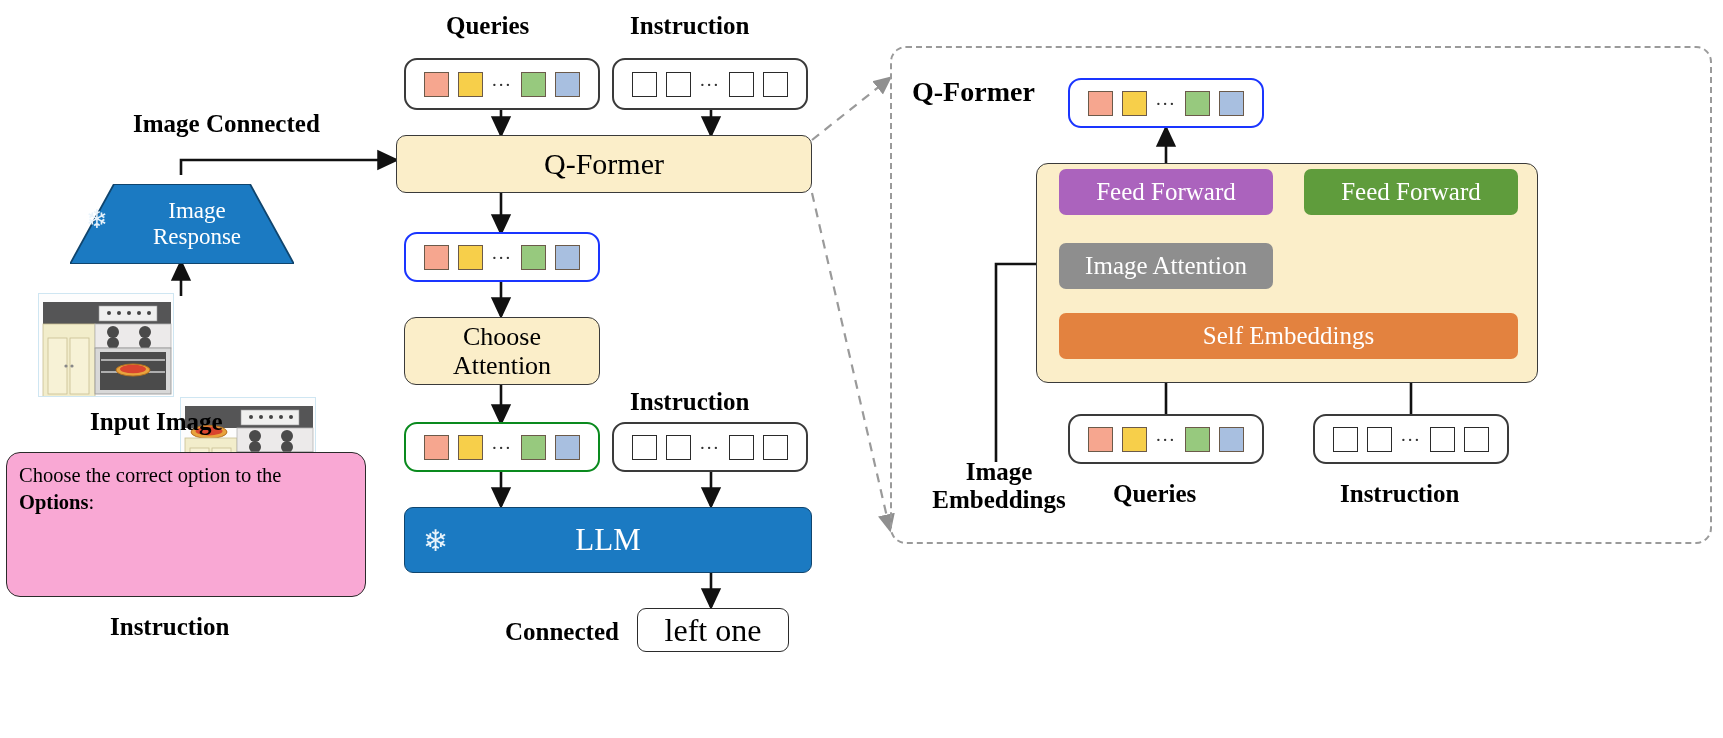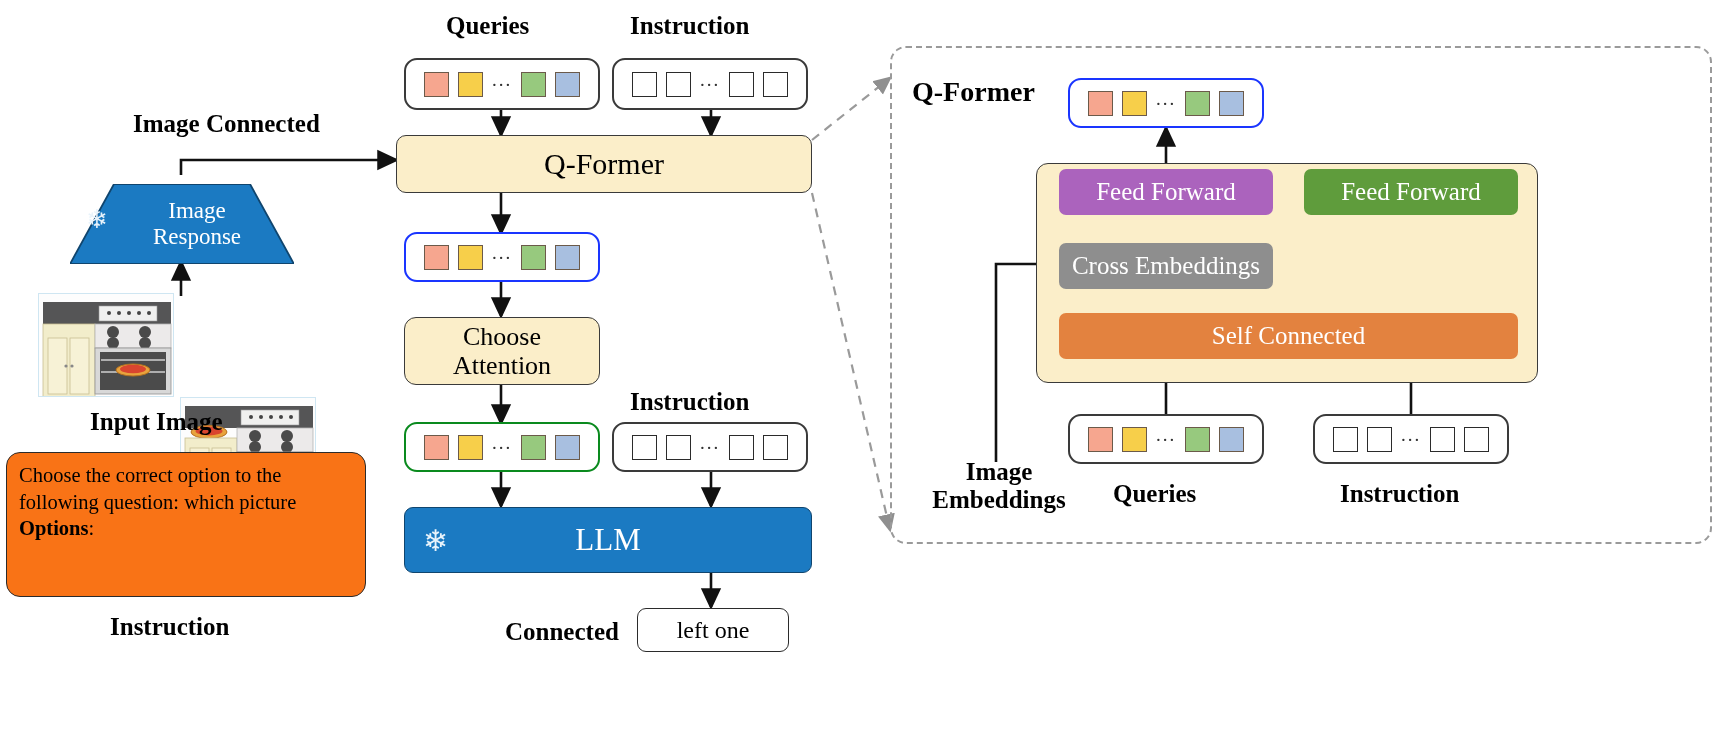--- a/index.html
+++ b/index.html
@@ -21,22 +21,22 @@
   
   .block{display:flex;align-items:center;justify-content:center;text-align:center;
          box-sizing:border-box;}
   .qformer{background:#fbeec9;border:1.6px solid #3a3a3a;border-radius:10px;
            font-size:30px;}
   .fconn{background:#fbeec9;border:1.6px solid #3a3a3a;border-radius:12px;
          font-size:26px;line-height:1.12;}
   .llm{background:#1b7ac2;border:1.6px solid #10456e;border-radius:9px;
        color:#fff;font-size:31px;}
   .respbox{border:1.8px solid #2b2b2b;border-radius:9px;background:#fff;
-           font-size:24px;}
-  .instrbox{border:1.8px solid #2b2b2b;border-radius:14px;background:#f97316;
+           font-size:32px;}
+  .instrbox{border:1.8px solid #2b2b2b;border-radius:14px;background:#f9a8d4;
             box-sizing:border-box;padding:9px 12px 8px 12px;font-size:20.5px;
             line-height:1.30;}
   .encoder{position:absolute;}
   .enc-label{position:absolute;color:#fff;font-size:23px;line-height:1.12;
              text-align:center;}
 
   .lbl{font-size:25px;font-weight:bold;white-space:nowrap;}
 
   
   .panel{border:2px dashed #9a9a9a;border-radius:16px;}
@@ -248,21 +248,20 @@
     <rect x="61" y="58" width="66" height="38" fill="#4b4b4b"></rect>
     <line x1="62" y1="66" x2="126" y2="66" stroke="#cfcfcf" stroke-width="1.6"></line>
     <line x1="62" y1="78" x2="126" y2="78" stroke="#cfcfcf" stroke-width="1.6"></line>
   </svg>
 </div>
 
 <div class="abs lbl" style="left:90px;top:408px;">Input Image</div>
 
 <div class="abs instrbox" style="left:6px;top:452px;width:360px;height:145px;">
   <div>Choose the correct option to the</div>
-  <div>following question: which picture</div>
   <div>
     <b>Options</b><span>:</span>
   </div>
 </div>
 <div class="abs lbl" style="left:110px;top:613px;">Instruction</div>
 
 <div class="abs panel" style="left:890px;top:46px;width:818px;height:494px;"></div>
 
 <div class="abs lbl" style="left:912px;top:76px;font-size:28px;">Q-Former</div>
 
@@ -273,22 +272,22 @@
     <span class="dots">...</span>
     <span class="tok" style="background: rgb(151, 201, 126);"></span>
     <span class="tok" style="background: rgb(168, 191, 224);"></span>
   </div>
 </div>
 
 <div class="abs innerbox" style="left:1036px;top:163px;width:500px;height:218px;"></div>
 
 <div class="abs attn ff-purple" style="left:1059px;top:169px;width:214px;height:46px;">Feed Forward</div>
 <div class="abs attn ff-green" style="left:1304px;top:169px;width:214px;height:46px;">Feed Forward</div>
-<div class="abs attn cross" style="left:1059px;top:243px;width:214px;height:46px;">Cross Embeddings</div>
-<div class="abs attn self" style="left:1059px;top:313px;width:459px;height:46px;">Self Connected</div>
+<div class="abs attn cross" style="left:1059px;top:243px;width:214px;height:46px;">Image Attention</div>
+<div class="abs attn self" style="left:1059px;top:313px;width:459px;height:46px;">Self Embeddings</div>
 
 <div class="abs" style="left:1068px;top:414px;width:196px;height:50px;">
   <div class="tokrow">
     <span class="tok" style="background: rgb(246, 166, 143);"></span>
     <span class="tok" style="background: rgb(247, 207, 74);"></span>
     <span class="dots">...</span>
     <span class="tok" style="background: rgb(151, 201, 126);"></span>
     <span class="tok" style="background: rgb(168, 191, 224);"></span>
   </div>
 </div>

